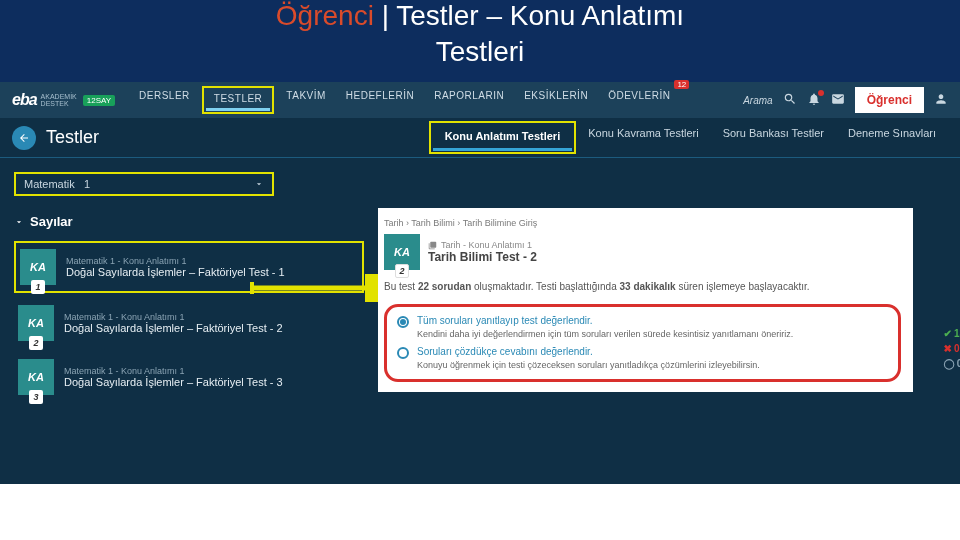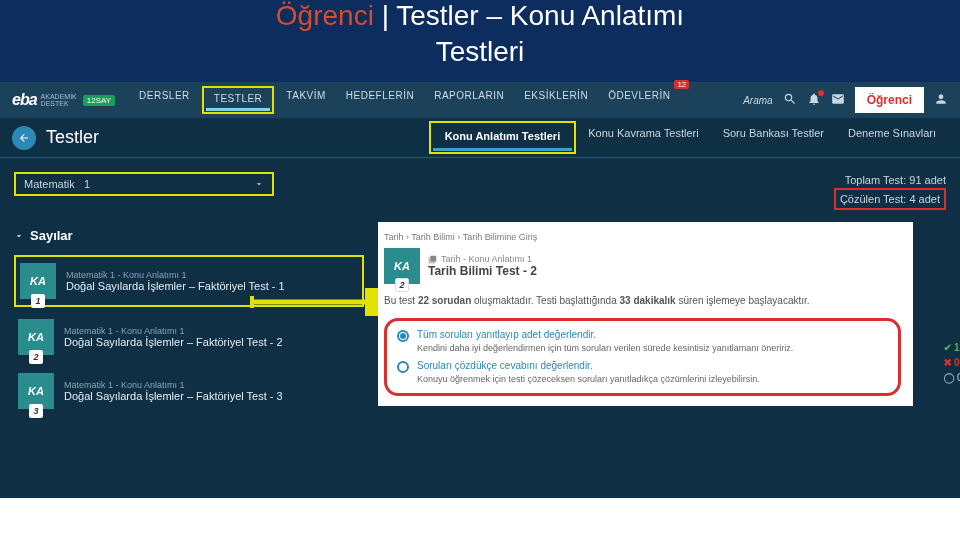--- a/index.html
+++ b/index.html
@@ -40,21 +40,21 @@
   .subheader {
     background:#0f2f45; height:40px; display:flex; align-items:center; color:#fff;
     padding:0 12px; font-size:18px; border-bottom:1px solid #1c5b7e;
   }
   .back-circle { width:24px; height:24px; border-radius:50%; background:#2a89b5; display:flex; align-items:center; justify-content:center; margin-right:10px; color:#fff; font-size:14px; cursor:pointer;}
   .subnav { margin-left:auto; display:flex; gap:0; font-size:11px; }
   .subnav-item { padding:6px 12px; color:#c9d7e0; cursor:pointer; }
   .subnav-item.active { border-bottom:3px solid #35a5d6; color:#fff; }
   .yellow-box { border:2px solid #e2e200; padding:1px 2px;font-weight:bold; }
   
-  .filter-row { background:#0f2f45; padding:14px 14px 8px 14px; display:flex; align-items:flex-start; color:#c9d7e0; font-size:11px; }
+  .filter-row { background:#0f2f45; padding:14px 14px 8px 14px; display:flex; align-items:center; color:#c9d7e0; font-size:11px; }
   .subject-select { border:2px solid #e2e200; padding:4px 8px; width:260px; display:flex; justify-content:space-between; align-items:center; cursor:pointer;}
   .chev-down { width:10px; height:10px; fill:#c9d7e0; }
   .totals { margin-left:auto; text-align:right; font-size:11px; line-height:16px; }
   .totals .red-box { border:2px solid #d9302d; padding:1px 4px; display:inline-block; }
   
   .main { background:#0f2f45; padding:4px 14px 14px 14px; display:flex; gap:14px; align-items:flex-start; height:280px; position:relative;}
   
   .left-col { width:350px; color:#fff; }
   .topic-header { font-size:13px; padding:6px 0; display:flex; align-items:center; gap:6px; cursor:pointer; font-weight:bold;}
   .topic-header svg { width:10px; height:10px; fill:#fff; }
@@ -175,24 +175,20 @@
 <div class="filter-row">
   <div class="subject-select">
     <span>
       <span>Matematik</span>&nbsp;&nbsp;
       <span>1</span>
     </span>
     <svg class="chev-down" viewBox="0 0 24 24">
         <path d="M7 10l5 5 5-5z"></path>
       </svg>
   </div>
-  <div class="totals">
-    <div>Toplam Test: 91 adet</div>
-    <div class="red-box">Çözülen Test: 4 adet</div>
-  </div>
 </div>
 
 <div class="main">
 
   <div class="left-col">
     <div class="topic-header">
       <svg viewBox="0 0 24 24">
           <path d="M7 10l5 5 5-5z"></path>
         </svg>
       <span>Sayılar</span>
@@ -251,21 +247,21 @@
         <div class="panel-title">Tarih Bilimi Test - 2</div>
       </div>
     </div>
     <div class="panel-desc">
       <span>Bu test </span><b>22 sorudan</b><span> oluşmaktadır. Testi başlattığında </span><b>33 dakikalık</b><span> süren işlemeye başlayacaktır.</span>
     </div>
     <div class="options">
       <div class="opt">
         <div class="radio checked"></div>
         <div>
-          <div class="opt-title">Tüm soruları yanıtlayıp adet değerlendir.</div>
+          <div class="opt-title">Tüm soruları yanıtlayıp test değerlendir.</div>
           <div class="opt-desc">Kendini daha iyi değerlendirmen için tüm soruları verilen sürede kesintisiz yanıtlamanı öneririz.</div>
         </div>
       </div>
       <div class="opt">
         <div class="radio"></div>
         <div>
           <div class="opt-title">Soruları çözdükçe cevabını değerlendir.</div>
           <div class="opt-desc">Konuyu öğrenmek için testi çözeceksen soruları yanıtladıkça çözümlerini izleyebilirsin.</div>
         </div>
       </div>

